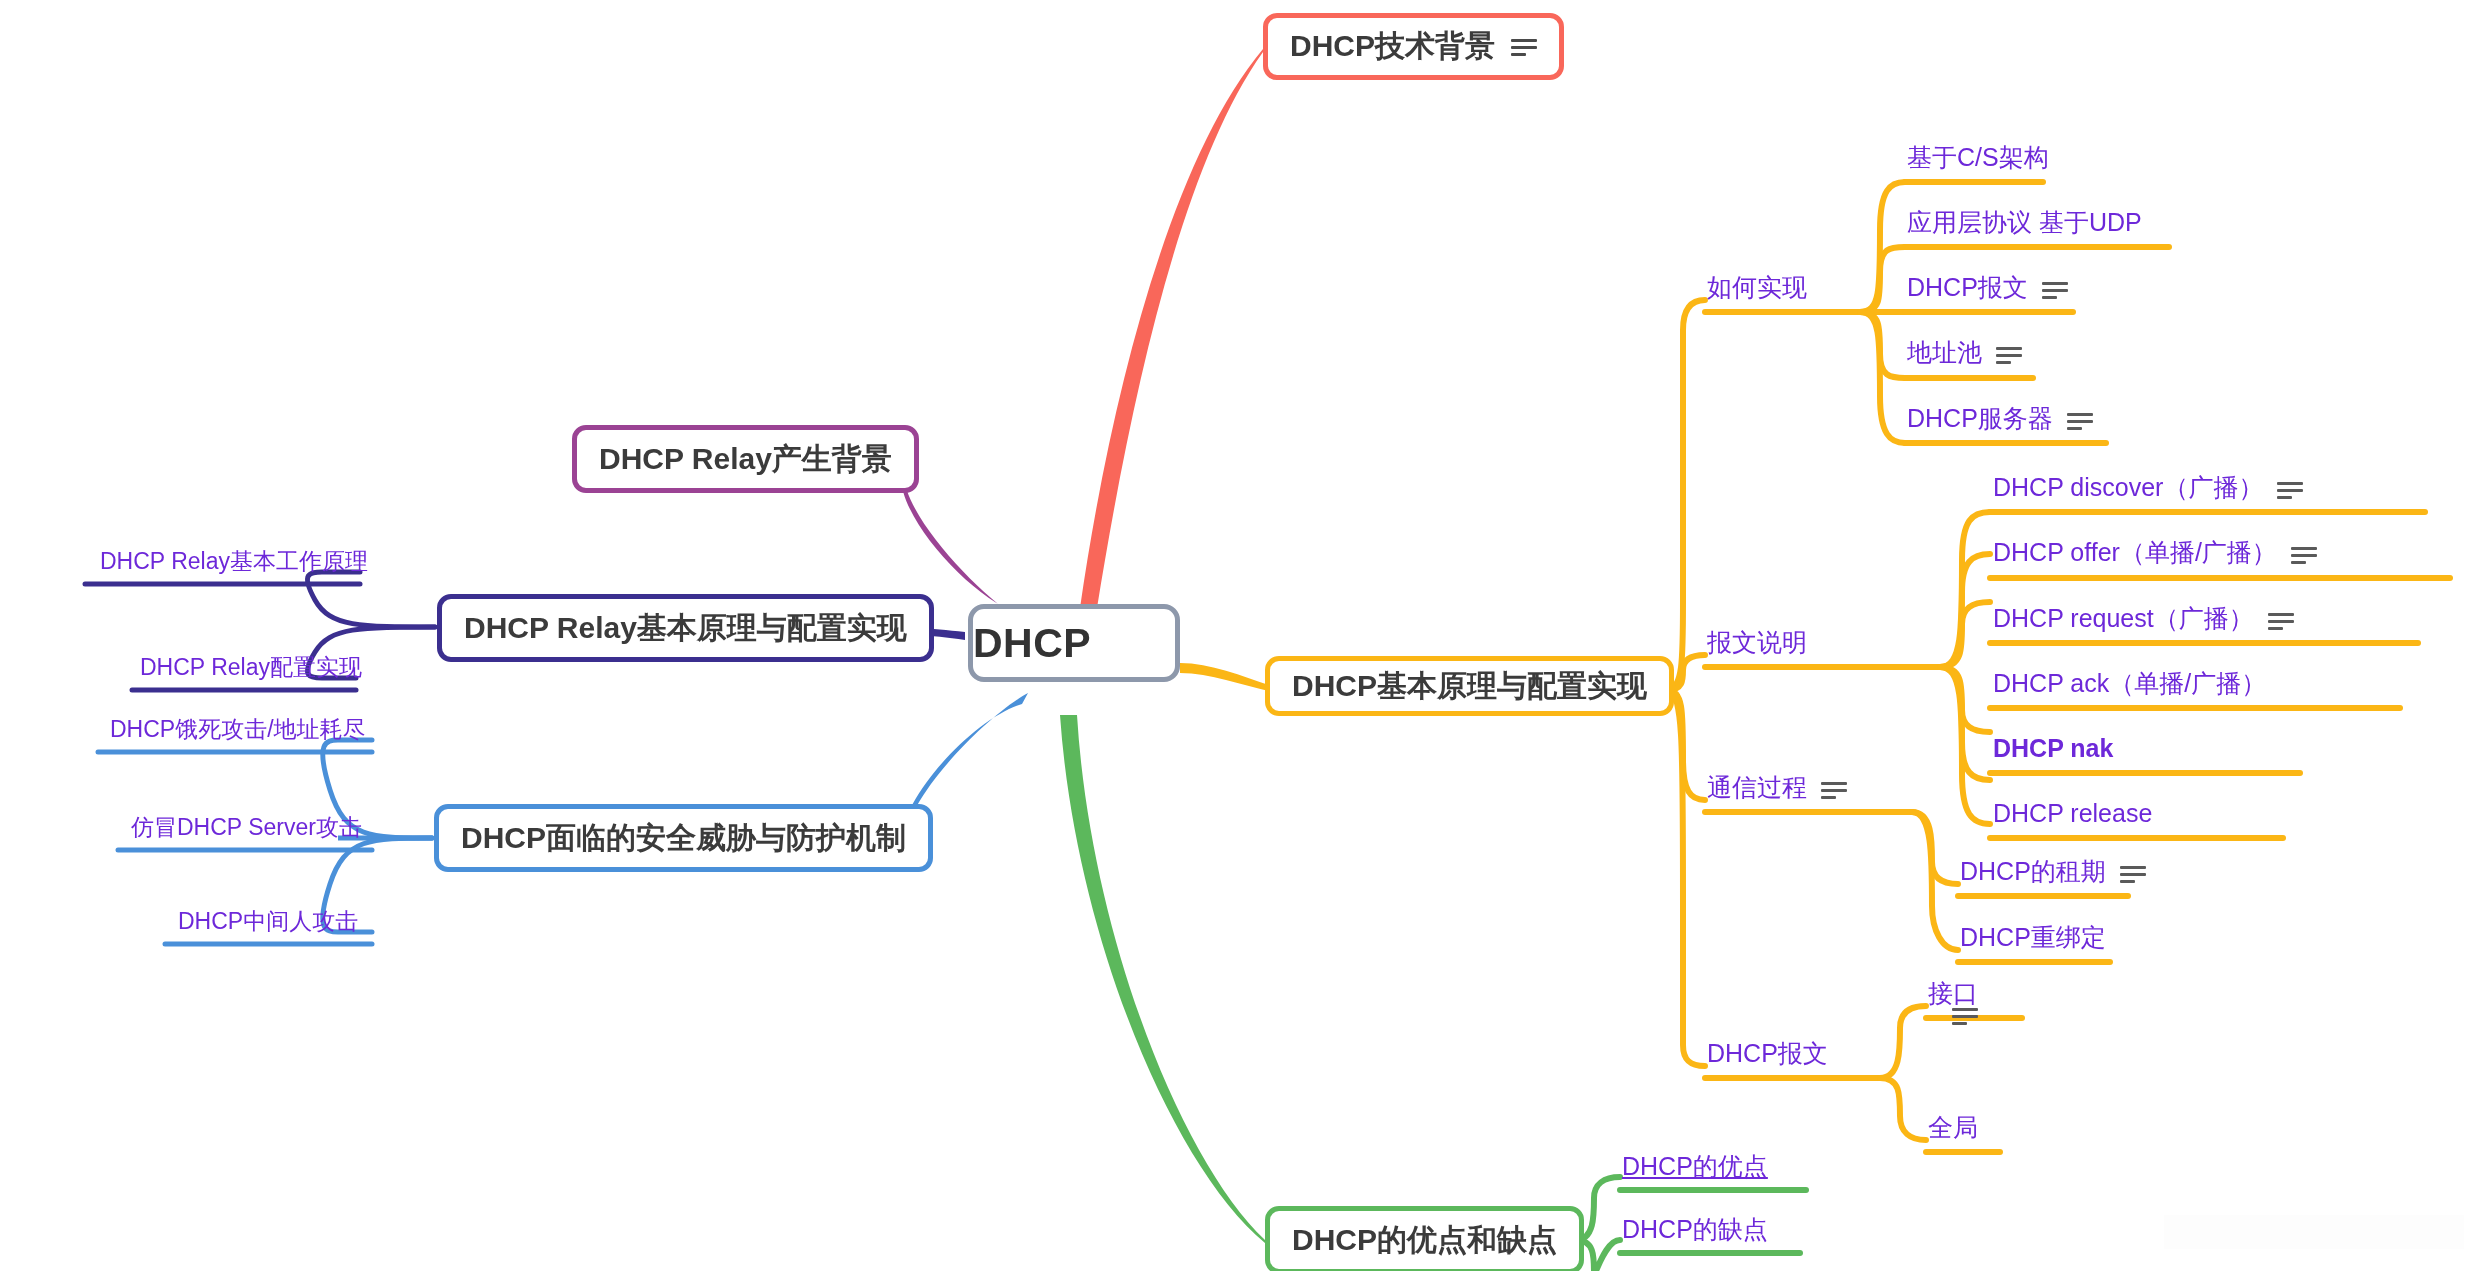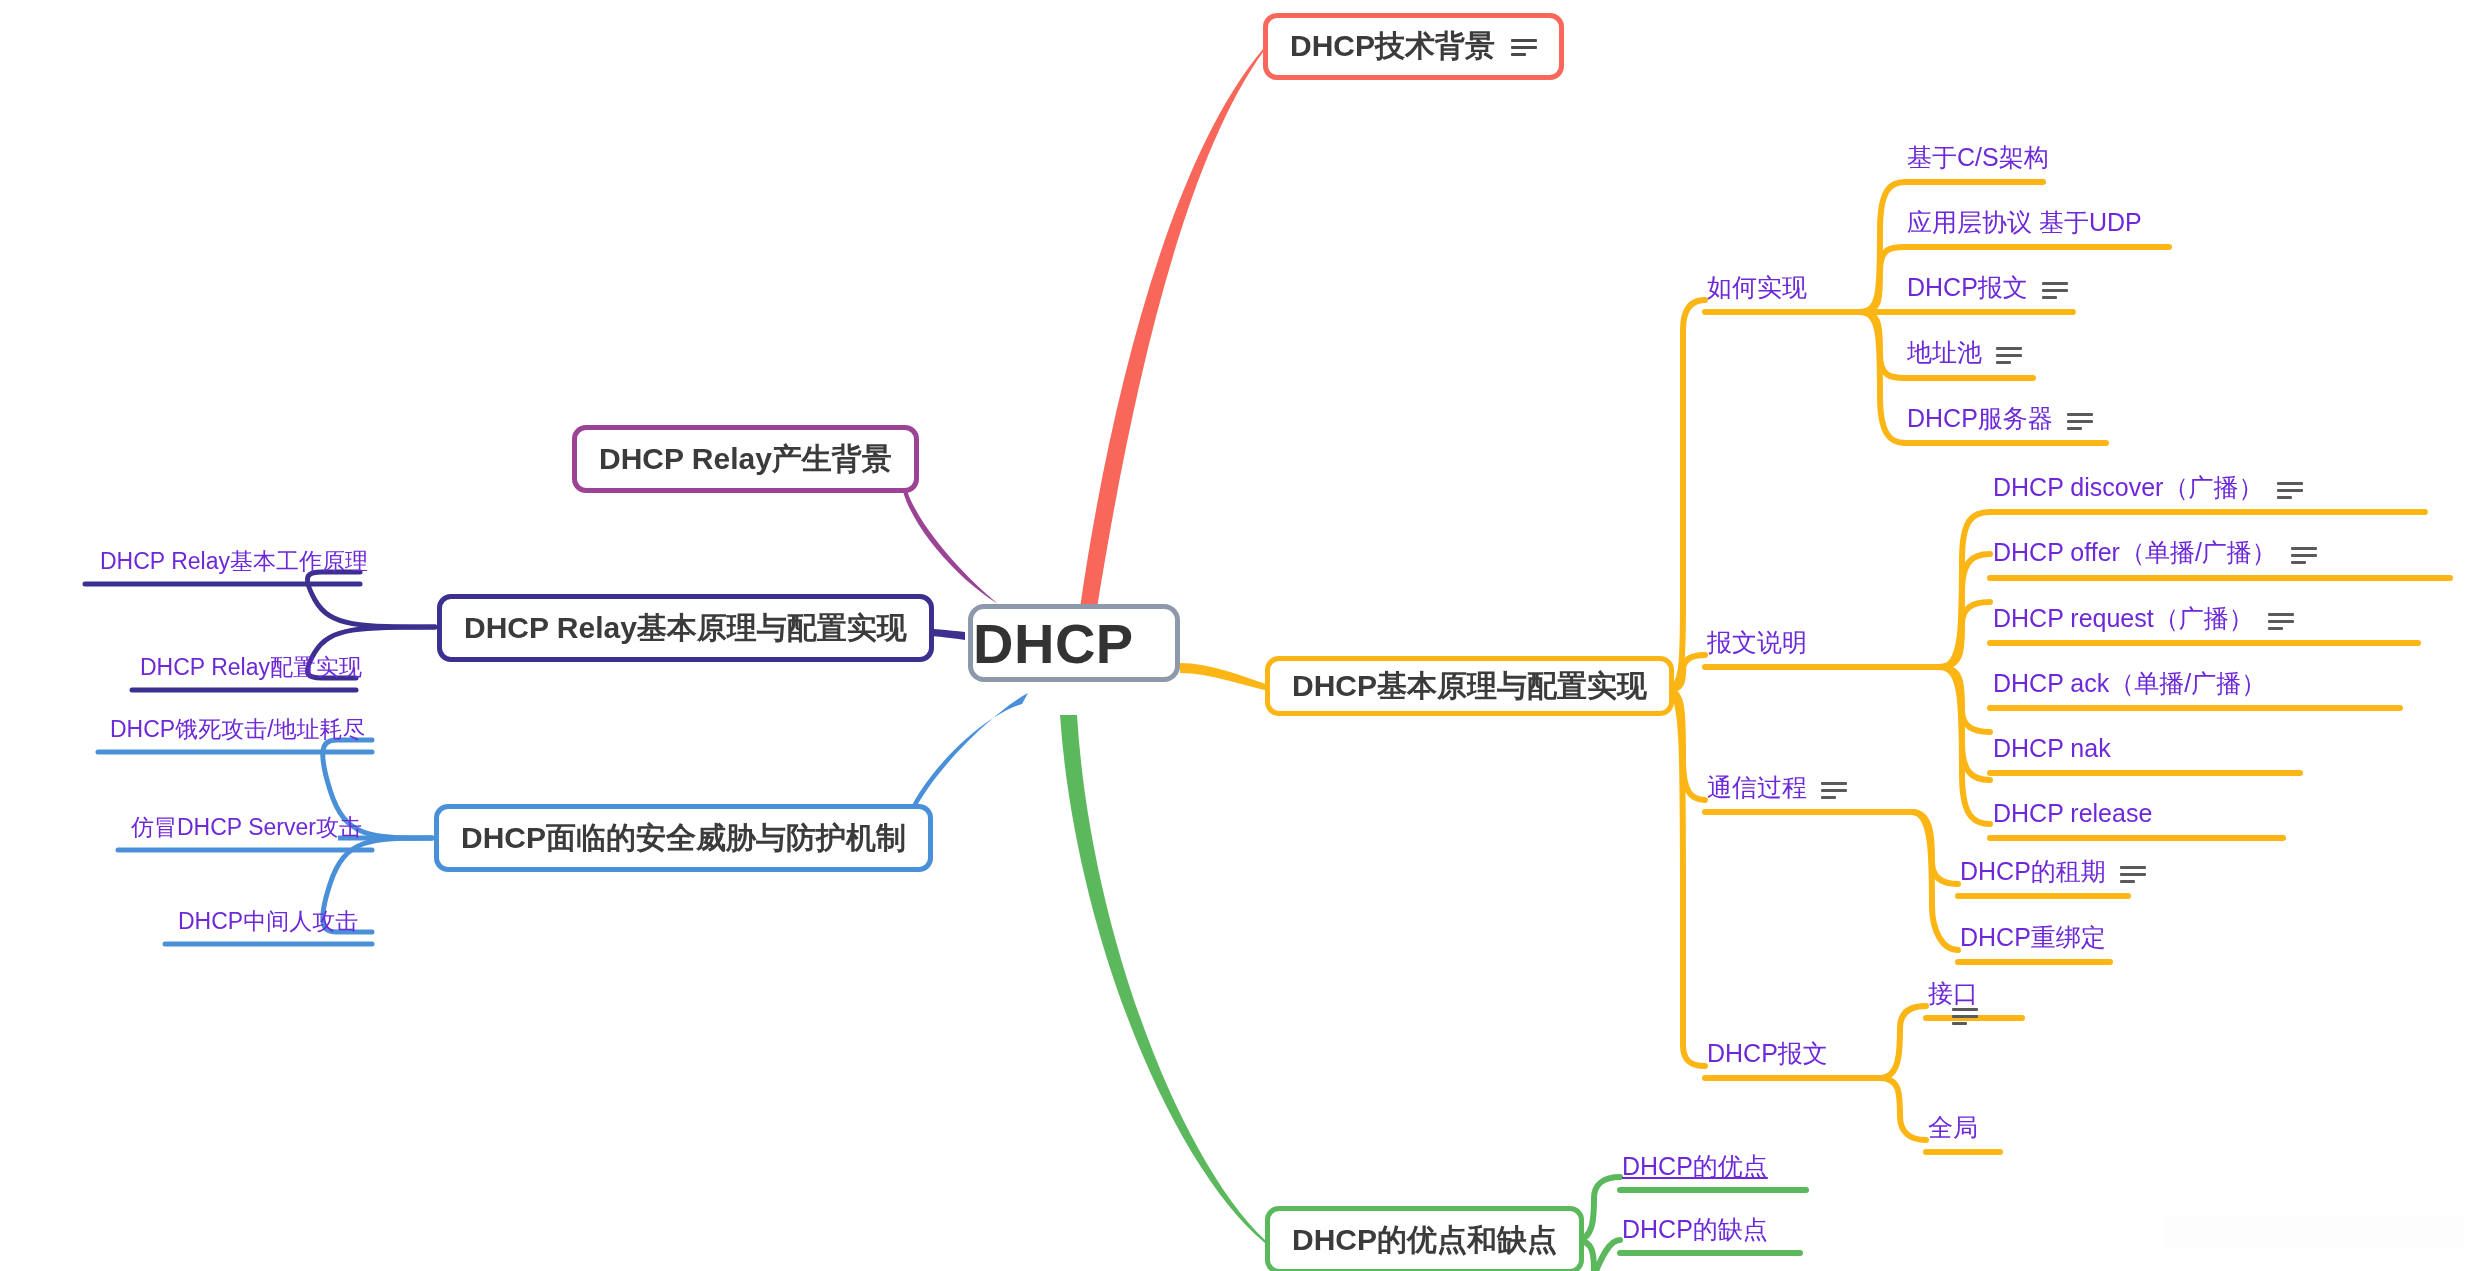--- a/index.html
+++ b/index.html
@@ -18,21 +18,21 @@
     background:#ffffff;
     display:flex;align-items:center;justify-content:flex-start;
     border-radius:14px;
     white-space:nowrap;
     color:#3a3a3a;
   }
   .node .lbl{display:inline-block;}
   .node.root{
     border:5px solid #8d98ab;
     border-radius:16px;
-    font-size:56px;font-weight:bold;letter-spacing:.5px;color:#333333;
+    font-size:41px;font-weight:bold;letter-spacing:.5px;color:#333333;
   }
   .node.l1{
     border:5px solid currentColor;
     font-size:30px;font-weight:bold;
     padding:0 22px;
   }
   .node.l1 .lbl{color:#3b3b3b;}
 
   
   .leaf{
@@ -297,21 +297,21 @@
     <span class="lbl">DHCP request（广播）</span>
     <span class="note-icon">
         <i></i>
         <i></i>
         <i></i>
       </span>
   </div>
   <div class="leaf sz-md" style="left:1993px;top:671px;">
     <span class="lbl">DHCP ack（单播/广播）</span>
   </div>
-  <div class="leaf sz-md" style="left:1993px;top:736px;">
+  <div class="leaf sz-md" style="left:1993px;top:736px;font-weight:bold;">
     <span class="lbl">DHCP nak</span>
   </div>
   <div class="leaf sz-md" style="left:1993px;top:801px;">
     <span class="lbl">DHCP release</span>
   </div>
 
   <div class="leaf sz-md" style="left:1960px;top:859px;">
     <span class="lbl">DHCP的租期</span>
     <span class="note-icon">
         <i></i>

